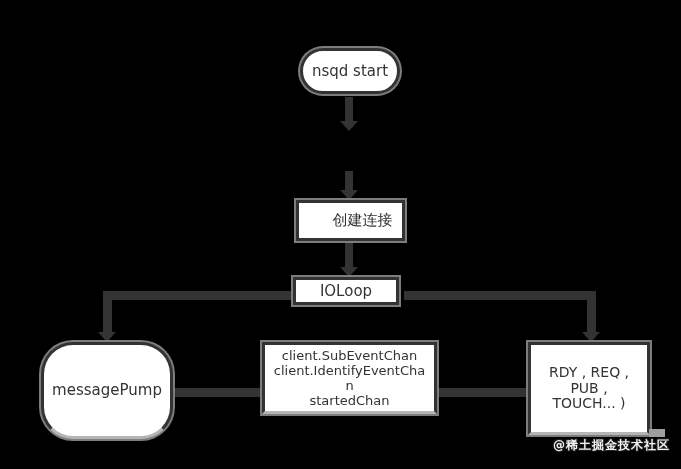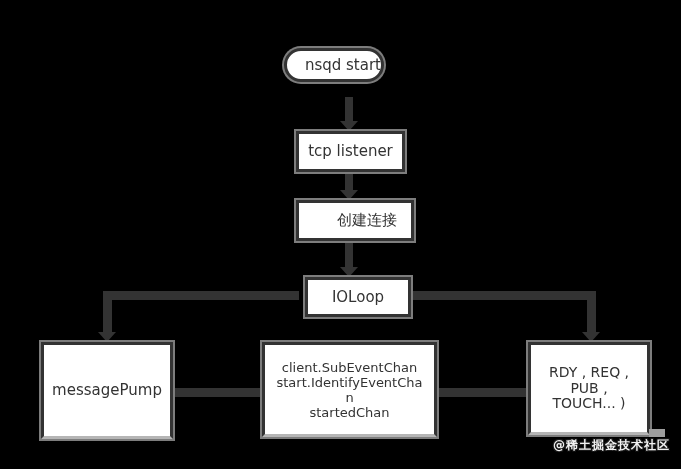--- a/index.html
+++ b/index.html
@@ -8,26 +8,26 @@
 
   
   .node{
     position:absolute;box-sizing:border-box;
     background:#ffffff;border:3px solid #333333;
     box-shadow:0 0 0 2px #7d7d7d;
     color:#333333;font-size:15px;line-height:1.1;
     display:flex;flex-direction:column;align-items:center;justify-content:center;
     text-align:center;overflow:hidden;
   }
-  .stadium{left:284px;top:48px;width:100px;height:34px;border-radius:26px;align-items:flex-end;}
+  .stadium{left:300px;top:48px;width:100px;height:46px;border-radius:26px;}
   .n-tcp{left:296px;top:131px;width:109px;height:41px;}
-  .n-create{left:296px;top:200px;width:118px;height:41px;padding-left:24px;}
-  .n-ioloop{left:305px;top:277px;width:106px;height:40px;justify-content:center;}
-  .n-msgpump{left:41px;top:342px;width:132px;height:97px;border-bottom-color:#b5b5b5;}
-  .n-channels{left:262px;top:342px;width:175px;height:95px;font-size:13px;line-height:15px;border-bottom-color:#b5b5b5;}
+  .n-create{left:296px;top:200px;width:109px;height:41px;padding-left:24px;}
+  .n-ioloop{left:293px;top:277px;width:106px;height:28px;justify-content:center;}
+  .n-msgpump{left:41px;top:342px;width:132px;height:97px;border-bottom-color:#b5b5b5;border-radius:32px;}
+  .n-channels{left:262px;top:342px;width:175px;height:72px;font-size:13px;line-height:15px;border-bottom-color:#b5b5b5;}
   .n-exec{left:528px;top:342px;width:122px;height:93px;font-size:14px;line-height:15.5px;border-bottom-color:#b5b5b5;}
   .node .line{white-space:nowrap;}
 
   
   .edge{position:absolute;background:#333333;}
   .e-v1{left:345px;top:97px;width:8px;height:27px;}
   .e-v2{left:345px;top:171px;width:8px;height:22px;}
   .e-v3{left:345px;top:240px;width:8px;height:29px;}
   .e-hleft{left:103px;top:291px;width:196px;height:9px;}
   .e-vleft{left:103px;top:291px;width:9px;height:42px;}
@@ -79,39 +79,36 @@
   <div class="edge e-vright"></div>
   <div class="arrow-down aright"></div>
 
   <div class="edge e-link1"></div>
   <div class="edge e-link2"></div>
 
   <div class="node stadium">
     <span class="line">nsqd start</span>
   </div>
 
-  <div class="node n-tcp">
-    <span class="line">tcp listener</span>
-  </div>
 
   <div class="node n-create">
     <span class="line">创建连接</span>
   </div>
 
   <div class="node n-ioloop">
     <span class="line">IOLoop</span>
   </div>
 
   <div class="node n-msgpump">
     <span class="line">messagePump</span>
   </div>
 
   <div class="node n-channels">
     <span class="line">client.SubEventChan</span>
-    <span class="line">start.IdentifyEventCha</span>
+    <span class="line">client.IdentifyEventCha</span>
     <span class="line">n</span>
     <span class="line">startedChan</span>
   </div>
 
   <div class="node n-exec">
     <span class="line">RDY , REQ ,</span>
     <span class="line">PUB ,</span>
     <span class="line">TOUCH... )</span>
   </div>
 

